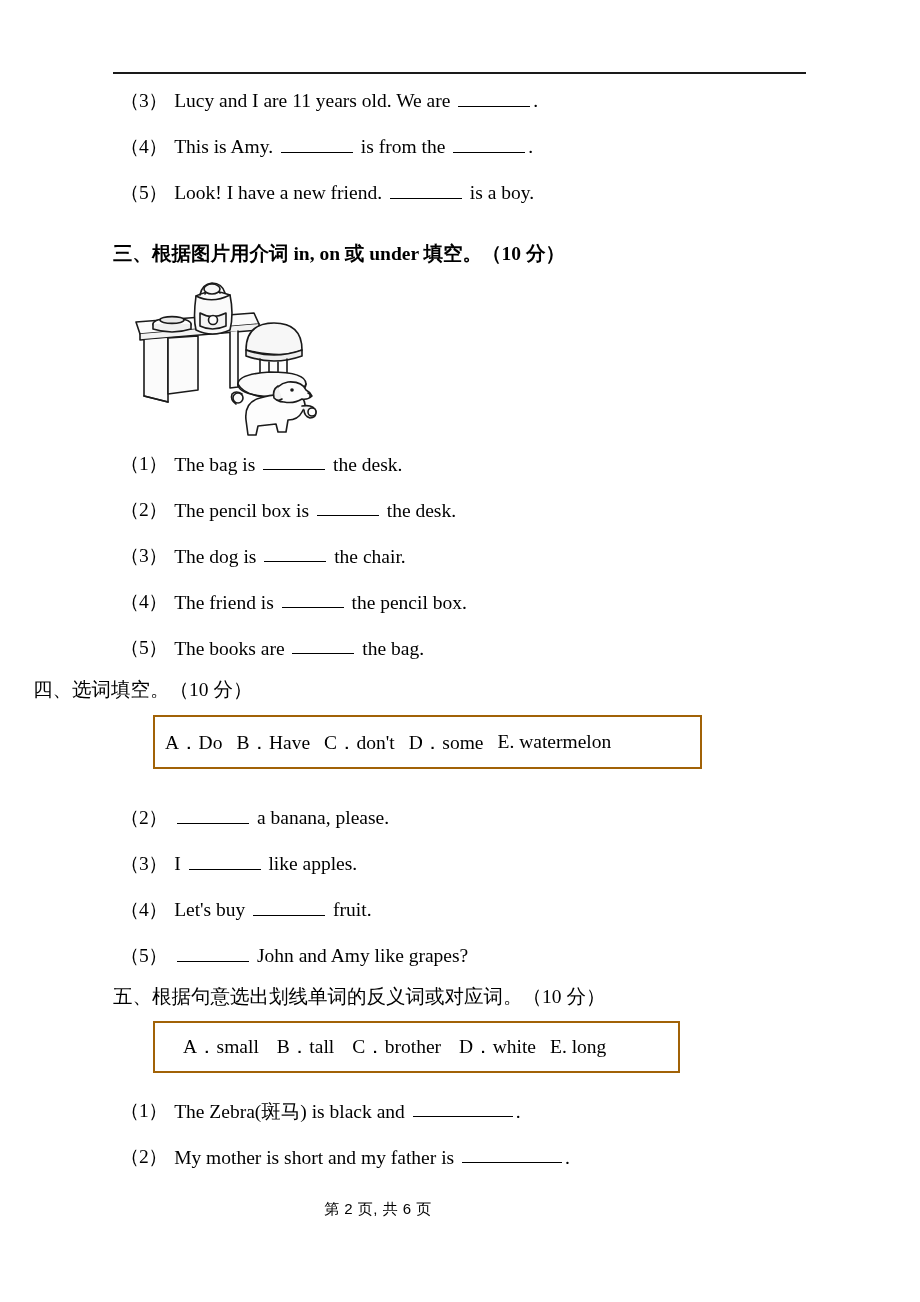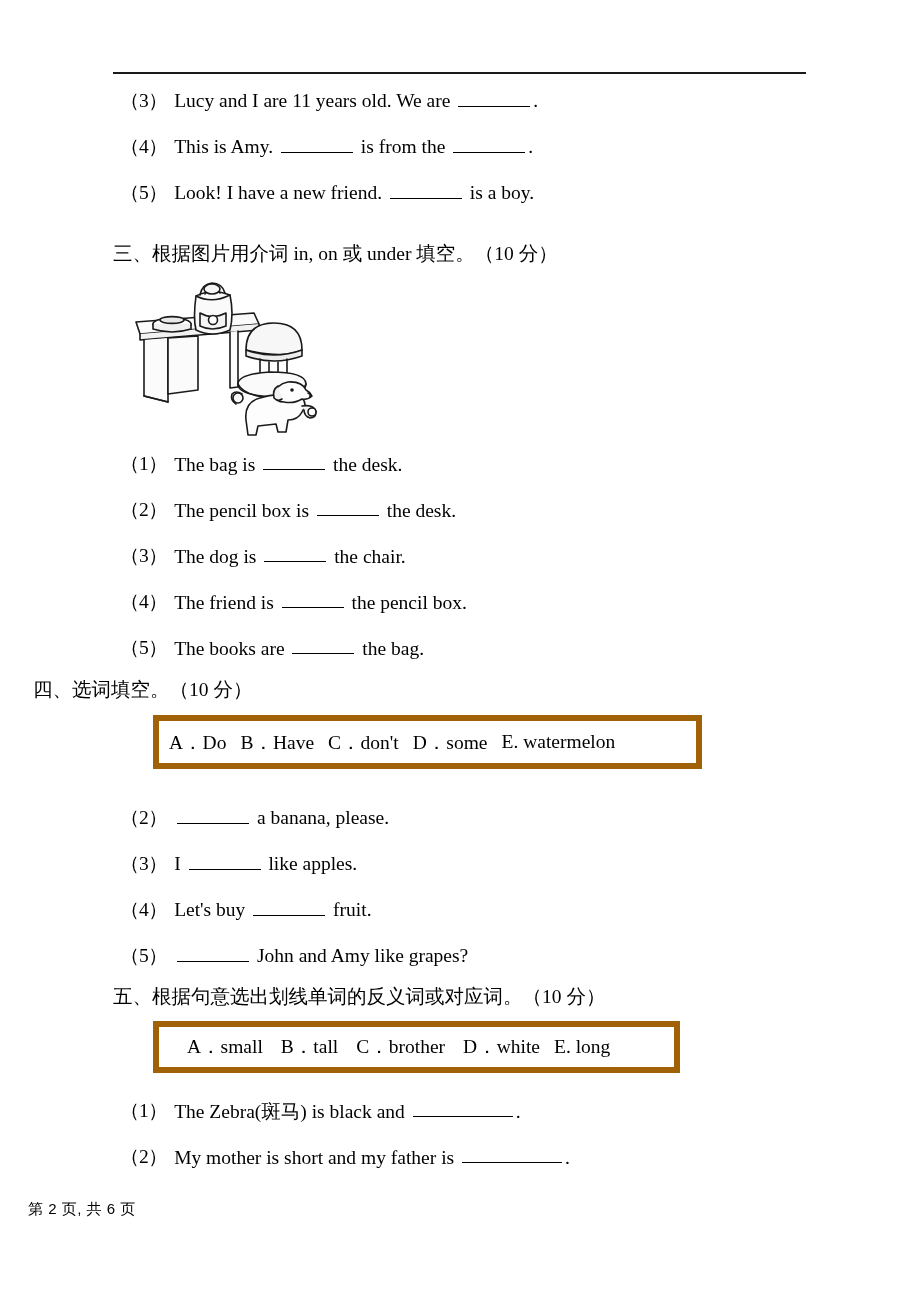--- a/index.html
+++ b/index.html
@@ -60,29 +60,29 @@
     text-underline-offset: 2px;
   }
   .section-head {
     font-size: 19.5px;
     line-height: 1;
     padding-left: 113px;
     margin: 0;
     white-space: nowrap;
     font-family: "Liberation Serif", "DejaVu Serif", serif;
   }
-  .sec-3 { margin-top: 42px; margin-bottom: 0; }
+  .sec-3 { margin-top: 42px; margin-bottom: 0; font-weight: bold; }
   .sec-4 { margin-top: 22px; margin-bottom: 0; padding-left: 33px; }
   .sec-5 { margin-top: 16px; margin-bottom: 0; }
   .figure-wrap {
     margin: 16px 0 10px 0;
     padding-left: 126px;
   }
   .wordbank {
-    border: 6px solid #a16207;
+    border: 2px solid #a16207;
     box-sizing: border-box;
     display: flex;
     align-items: center;
     font-size: 19.5px;
   }
   .wordbank-1 {
     margin: 16px 0 0 153px;
     width: 549px;
     height: 54px;
     padding-left: 10px;
@@ -94,25 +94,24 @@
     padding-left: 28px;
   }
   .wb-item { white-space: nowrap; }
   .gap-after-box-1 { height: 34px; }
   .gap-after-box-2 { height: 24px; }
   .footer {
     position: absolute;
     left: 0;
     top: 1200px;
     width: 756px;
-    text-align: left;
+    text-align: center;
     font-size: 15px;
     font-family: "Liberation Sans", "DejaVu Sans", sans-serif;
     letter-spacing: 0.5px;
-    padding-left: 28px;
   }
   .illus { display: block; }
 </style>
 </head>
 <body>
 
 <div class="page">
 
   <div class="header-rule"></div>
 

